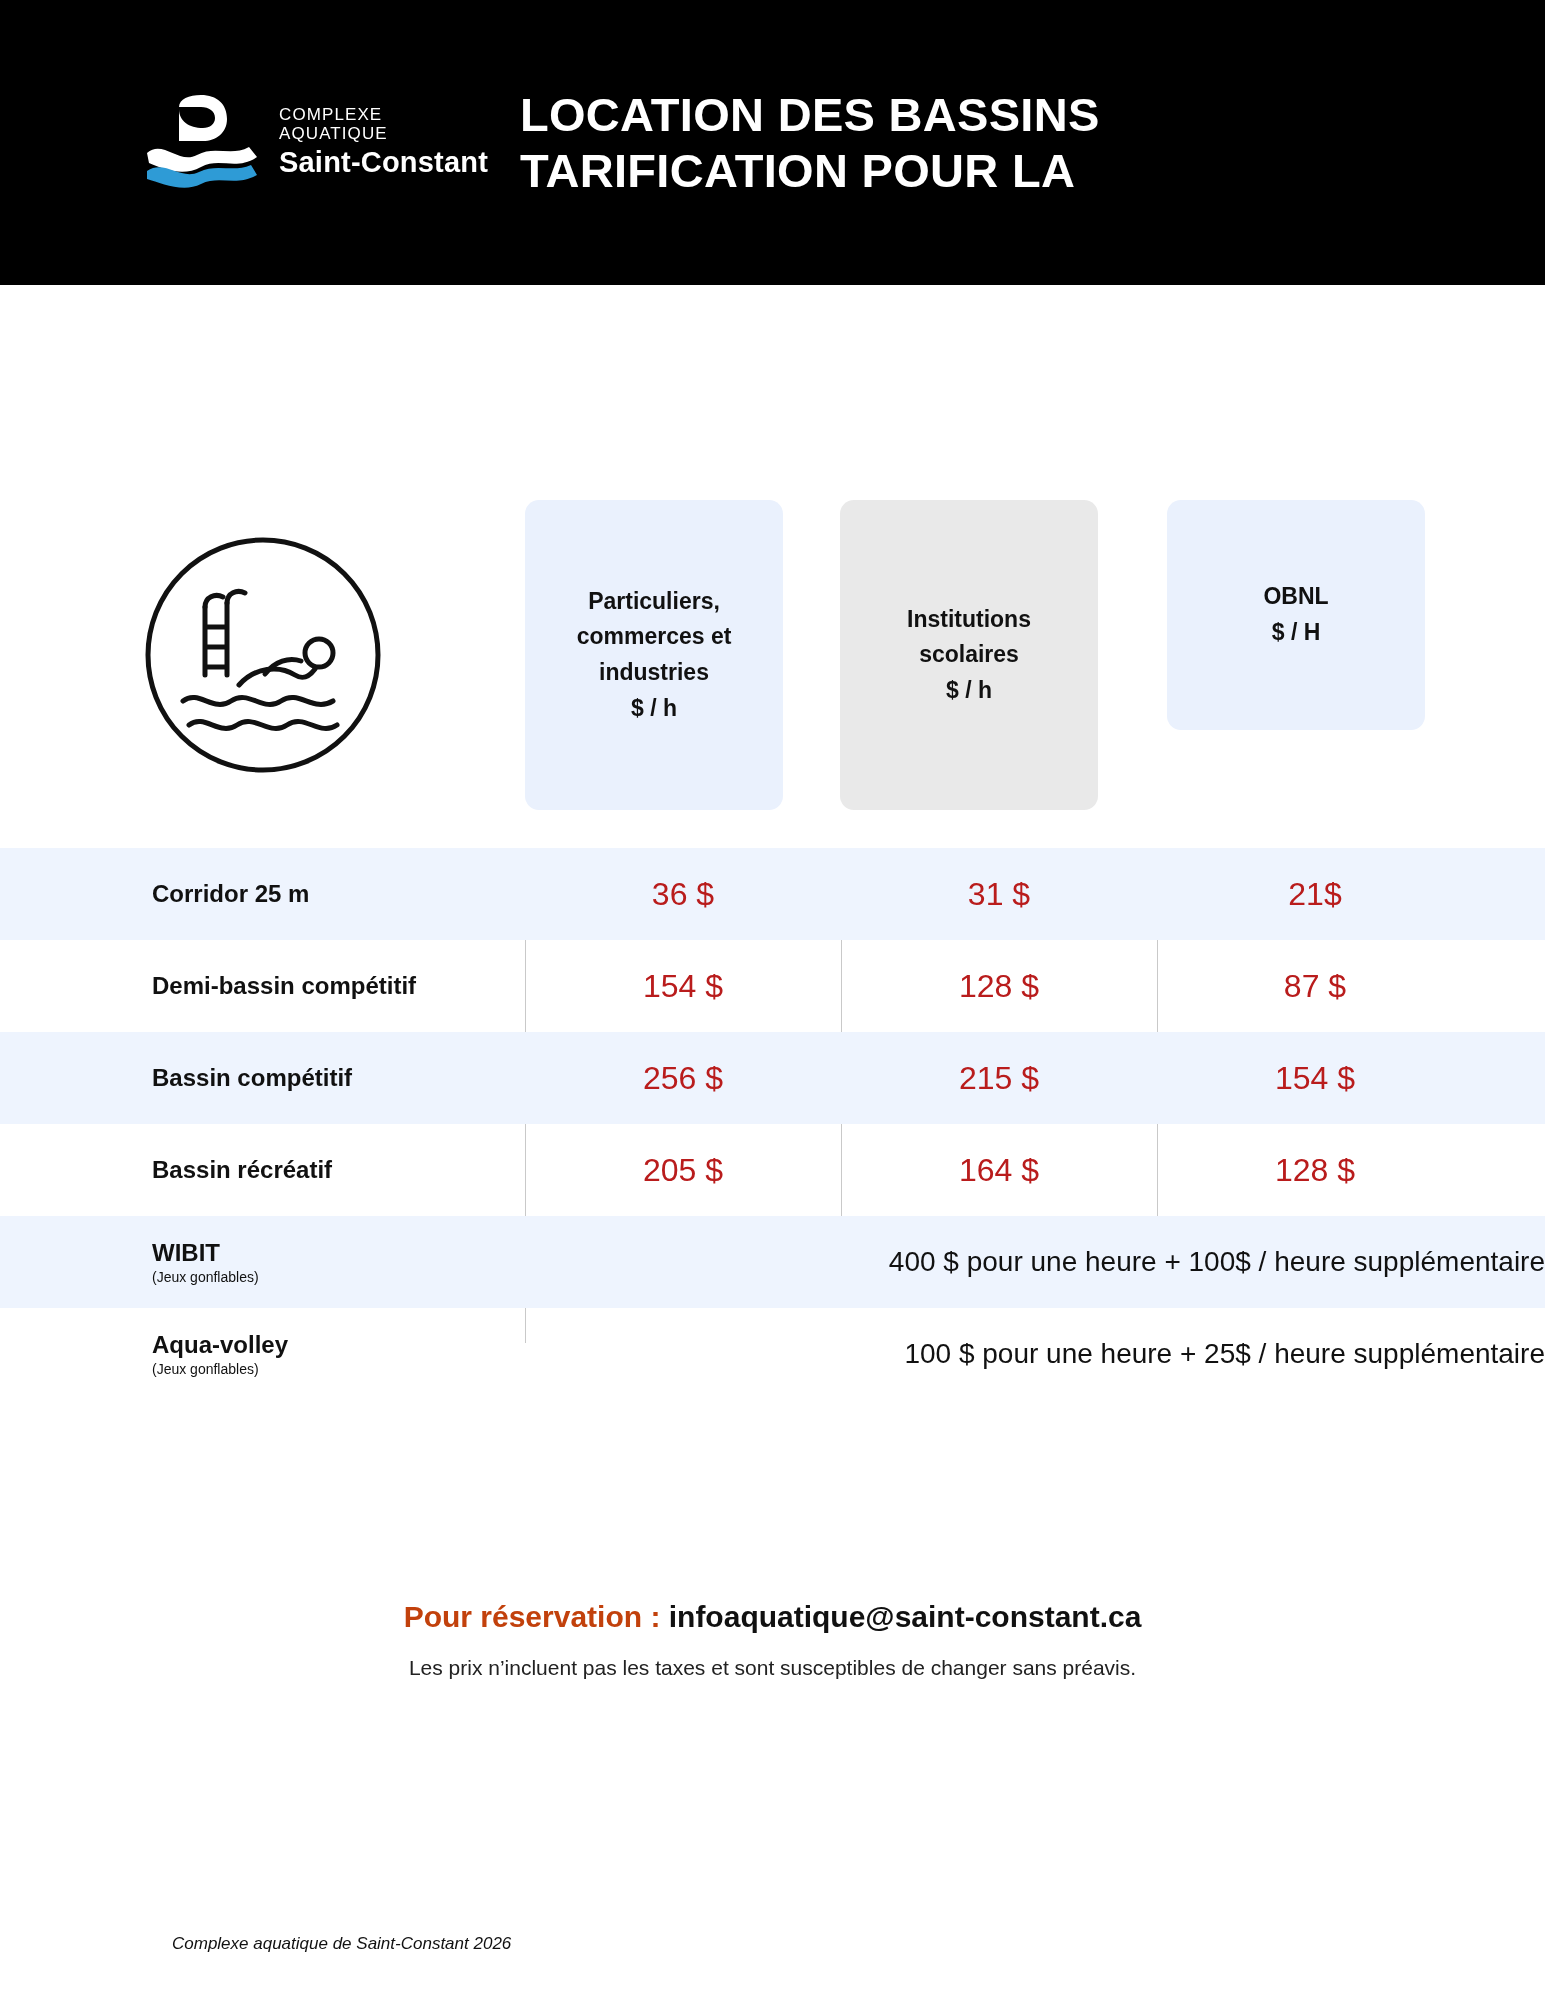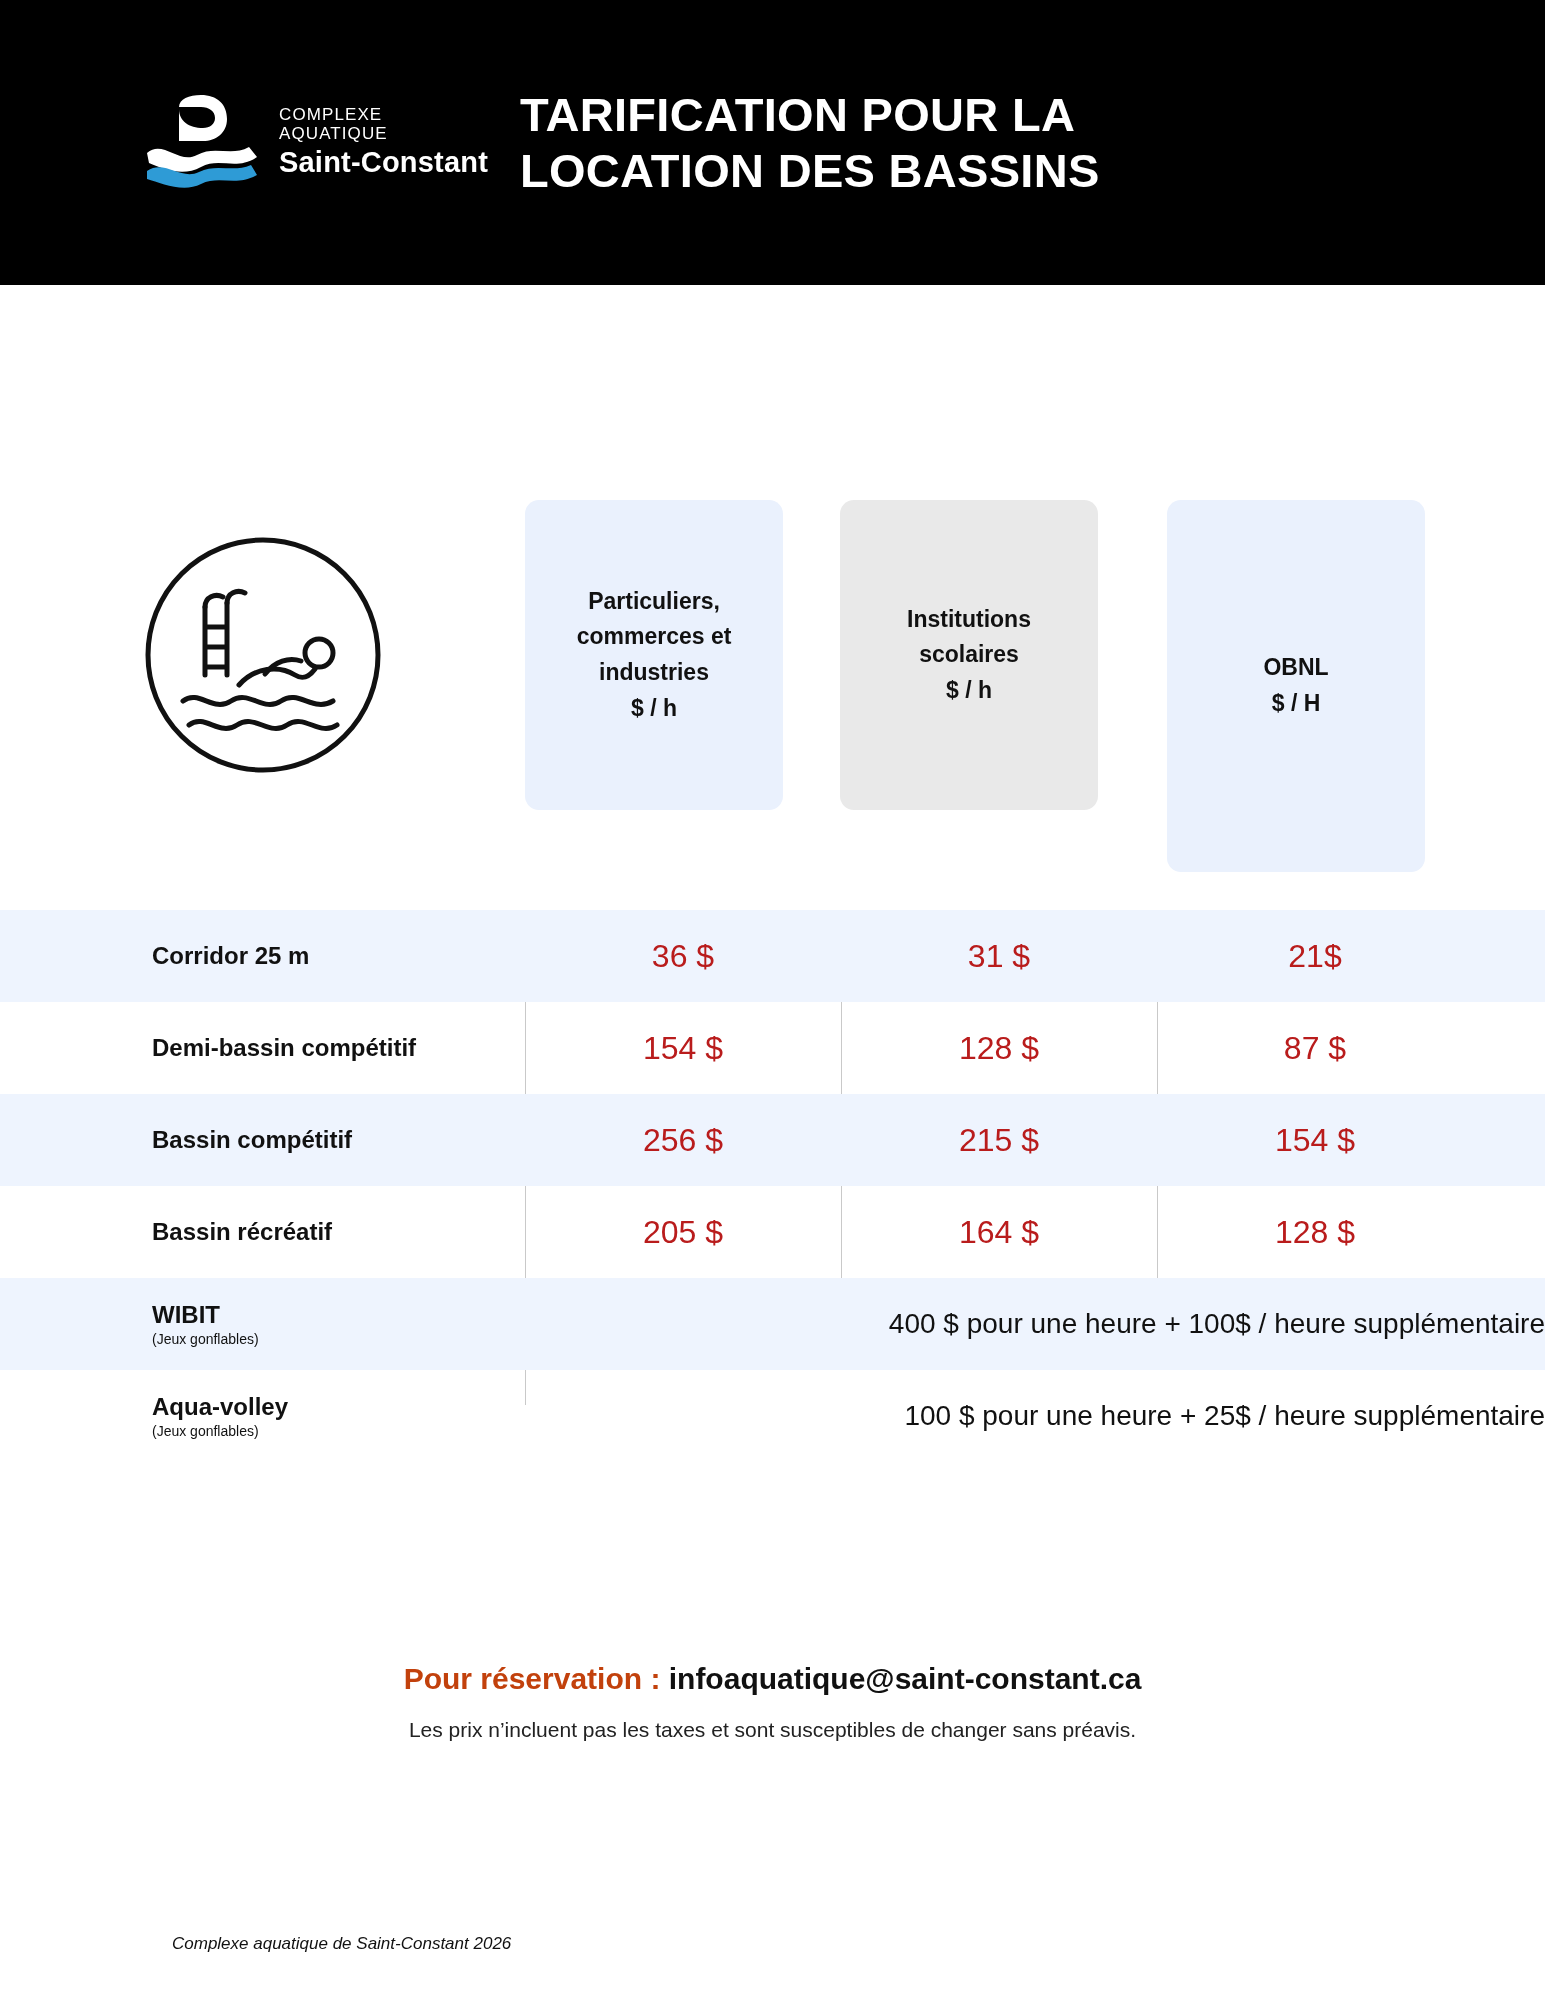--- a/index.html
+++ b/index.html
@@ -110,21 +110,21 @@
     background: #e9e9e9;
     width: 258px;
     flex: 0 0 258px;
     height: 310px;
     margin-left: 57px;
   }
   .card-c {
     background: #eaf1fd;
     width: 258px;
     flex: 0 0 258px;
-    height: 372px;
+    height: 230px;
     margin-left: 69px;
   }
 
   
   .rows {
     margin-top: 38px;
     position: relative;
   }
   .row {
     display: flex;
@@ -202,22 +202,22 @@
         <path d="M2 58 C18 44 34 70 52 60 C70 50 86 62 104 52 L112 62 C92 76 74 62 56 72 C38 82 18 74 4 68 Z" fill="#ffffff"></path>
         <path d="M2 76 C20 64 36 86 54 77 C72 68 88 78 106 70 L112 80 C92 92 74 80 56 89 C38 98 16 88 2 84 Z" fill="#2e9bd6"></path>
       </svg>
     </div>
     <div class="logo-text">
       <div class="line1">COMPLEXE AQUATIQUE</div>
       <div class="line2">Saint-Constant</div>
     </div>
   </div>
   <div class="header-title">
+    <div>LOCATION DES BASSINS</div>
     <div>TARIFICATION POUR LA</div>
-    <div>LOCATION DES BASSINS</div>
   </div>
 </div>
 
 <div class="table-wrap">
 
   <div class="head-row">
     <div class="icon-cell">
       <svg class="pool-icon" viewBox="0 0 240 240" aria-hidden="true">
         <circle cx="120" cy="120" r="115" fill="none" stroke="#111" stroke-width="5"></circle>
 

